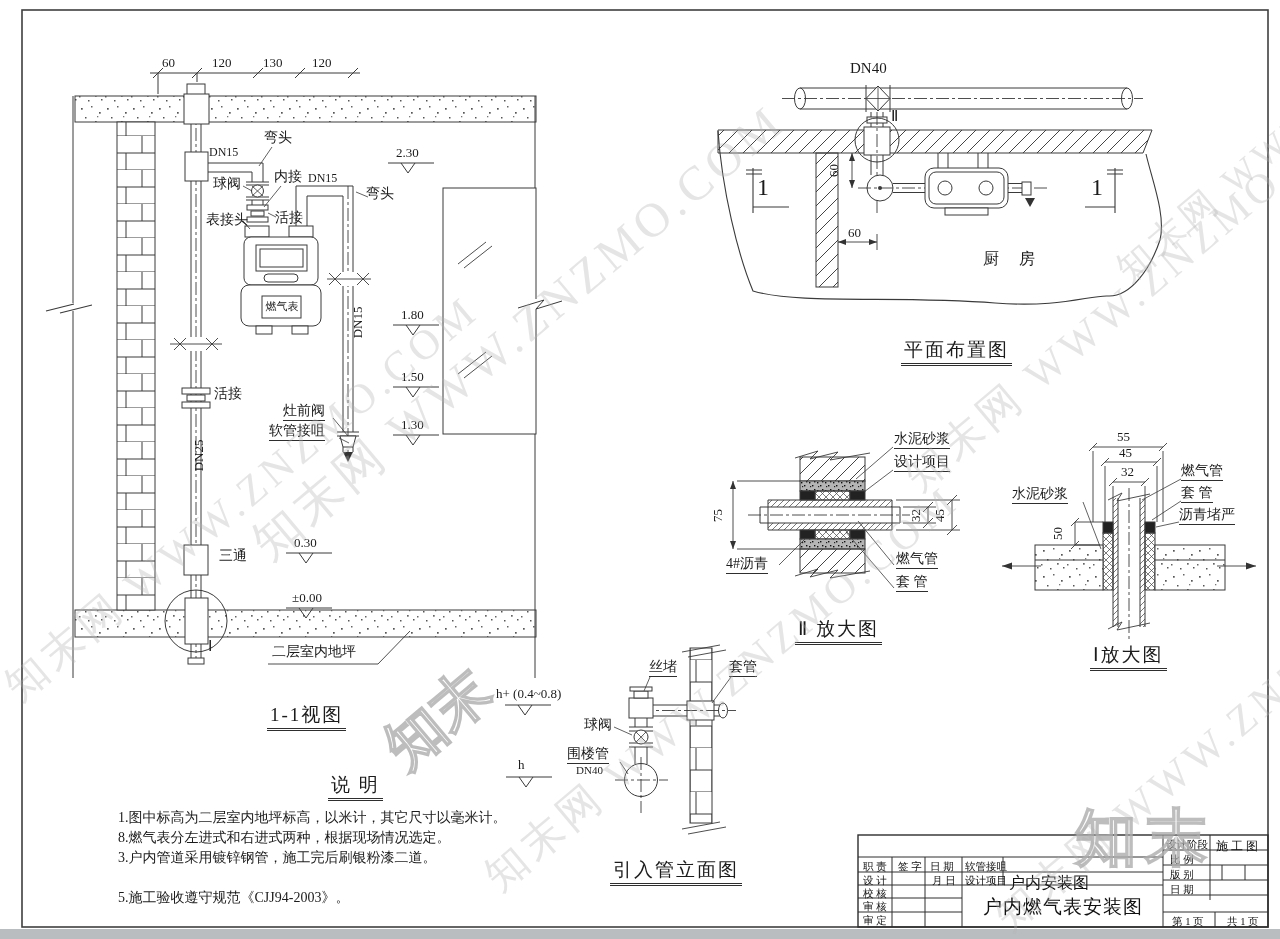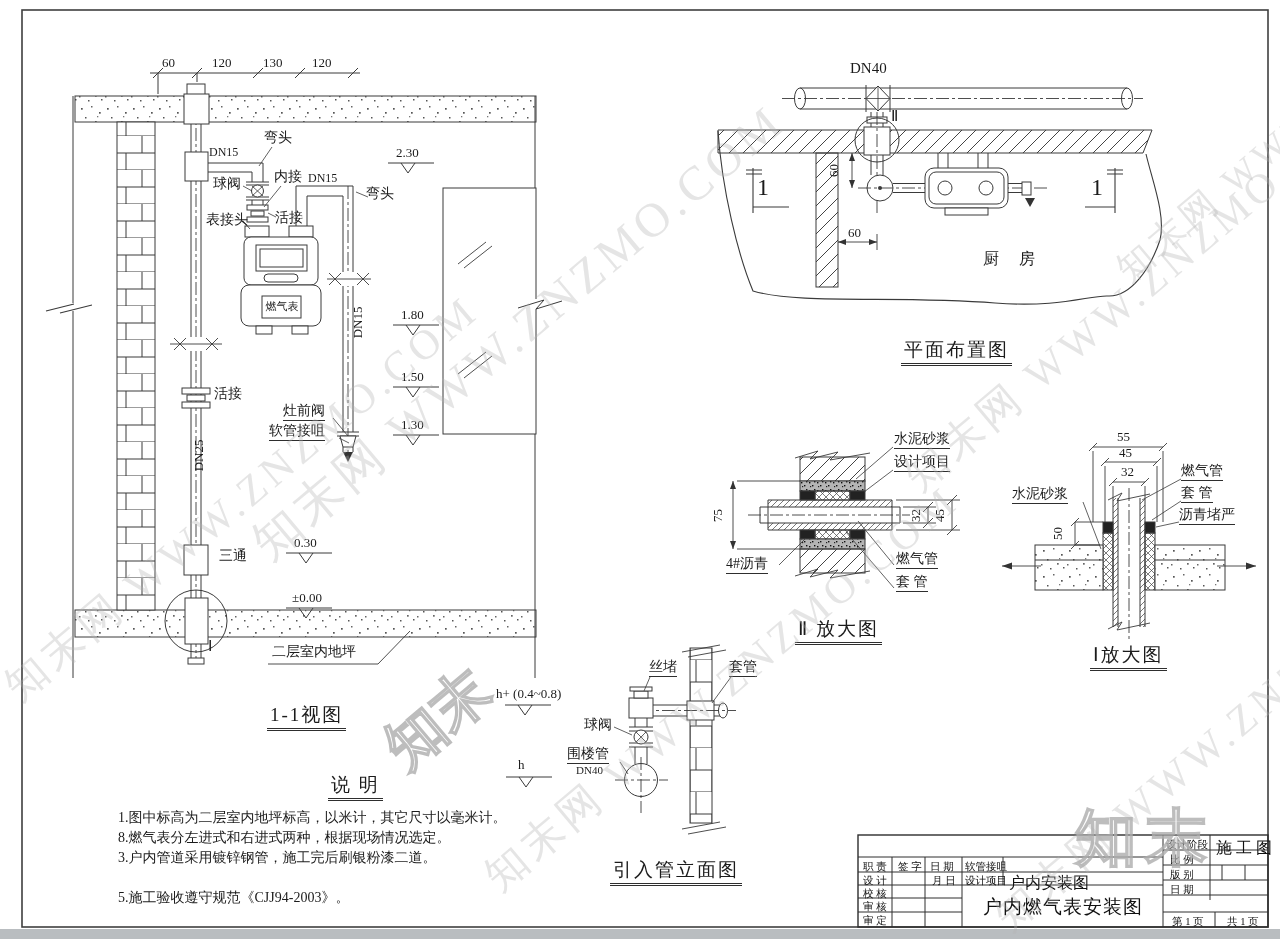--- a/index.html
+++ b/index.html
@@ -340,21 +340,21 @@
 <div class="tb" style="left:965px;top:860px">软管接咀</div>
 <div class="tb" style="left:863px;top:874px">设 计</div>
 <div class="tb" style="left:932px;top:874px">月 日</div>
 <div class="tb" style="left:965px;top:874px">设计项目</div>
 <div class="tb" style="left:1009px;top:873px;font-size:16px">户内安装图</div>
 <div class="tb" style="left:863px;top:887px">校 核</div>
 <div class="tb" style="left:863px;top:900px">审 核</div>
 <div class="tb" style="left:863px;top:914px">审 定</div>
 <div class="tb" style="left:963px;top:894px;width:200px;text-align:center;font-size:19px;letter-spacing:1px">户内燃气表安装图</div>
 <div class="tb" style="left:1166px;top:838px">设计阶段</div>
-<div class="tb" style="left:1216px;top:838px;font-size:16px">施 工 图</div>
+<div class="tb" style="left:1216px;top:838px;font-size:12px">施 工 图</div>
 <div class="tb" style="left:1170px;top:853px">比 例</div>
 <div class="tb" style="left:1170px;top:868px">版 别</div>
 <div class="tb" style="left:1170px;top:883px">日 期</div>
 <div class="tb" style="left:1172px;top:915px">第 1 页</div>
 <div class="tb" style="left:1227px;top:915px">共 1 页</div>
 
 <div class="wm" style="left:-60px;top:470px">知末网 WWW.ZNZMO.COM</div>
 <div class="wm" style="left:180px;top:300px;font-size:48px">知末网 WWW.ZNZMO.COM</div>
 <div class="wm" style="left:420px;top:660px">知末网 WWW.ZNZMO.COM</div>
 <div class="wm" style="left:840px;top:260px">知末网 WWW.ZNZMO.COM</div>

